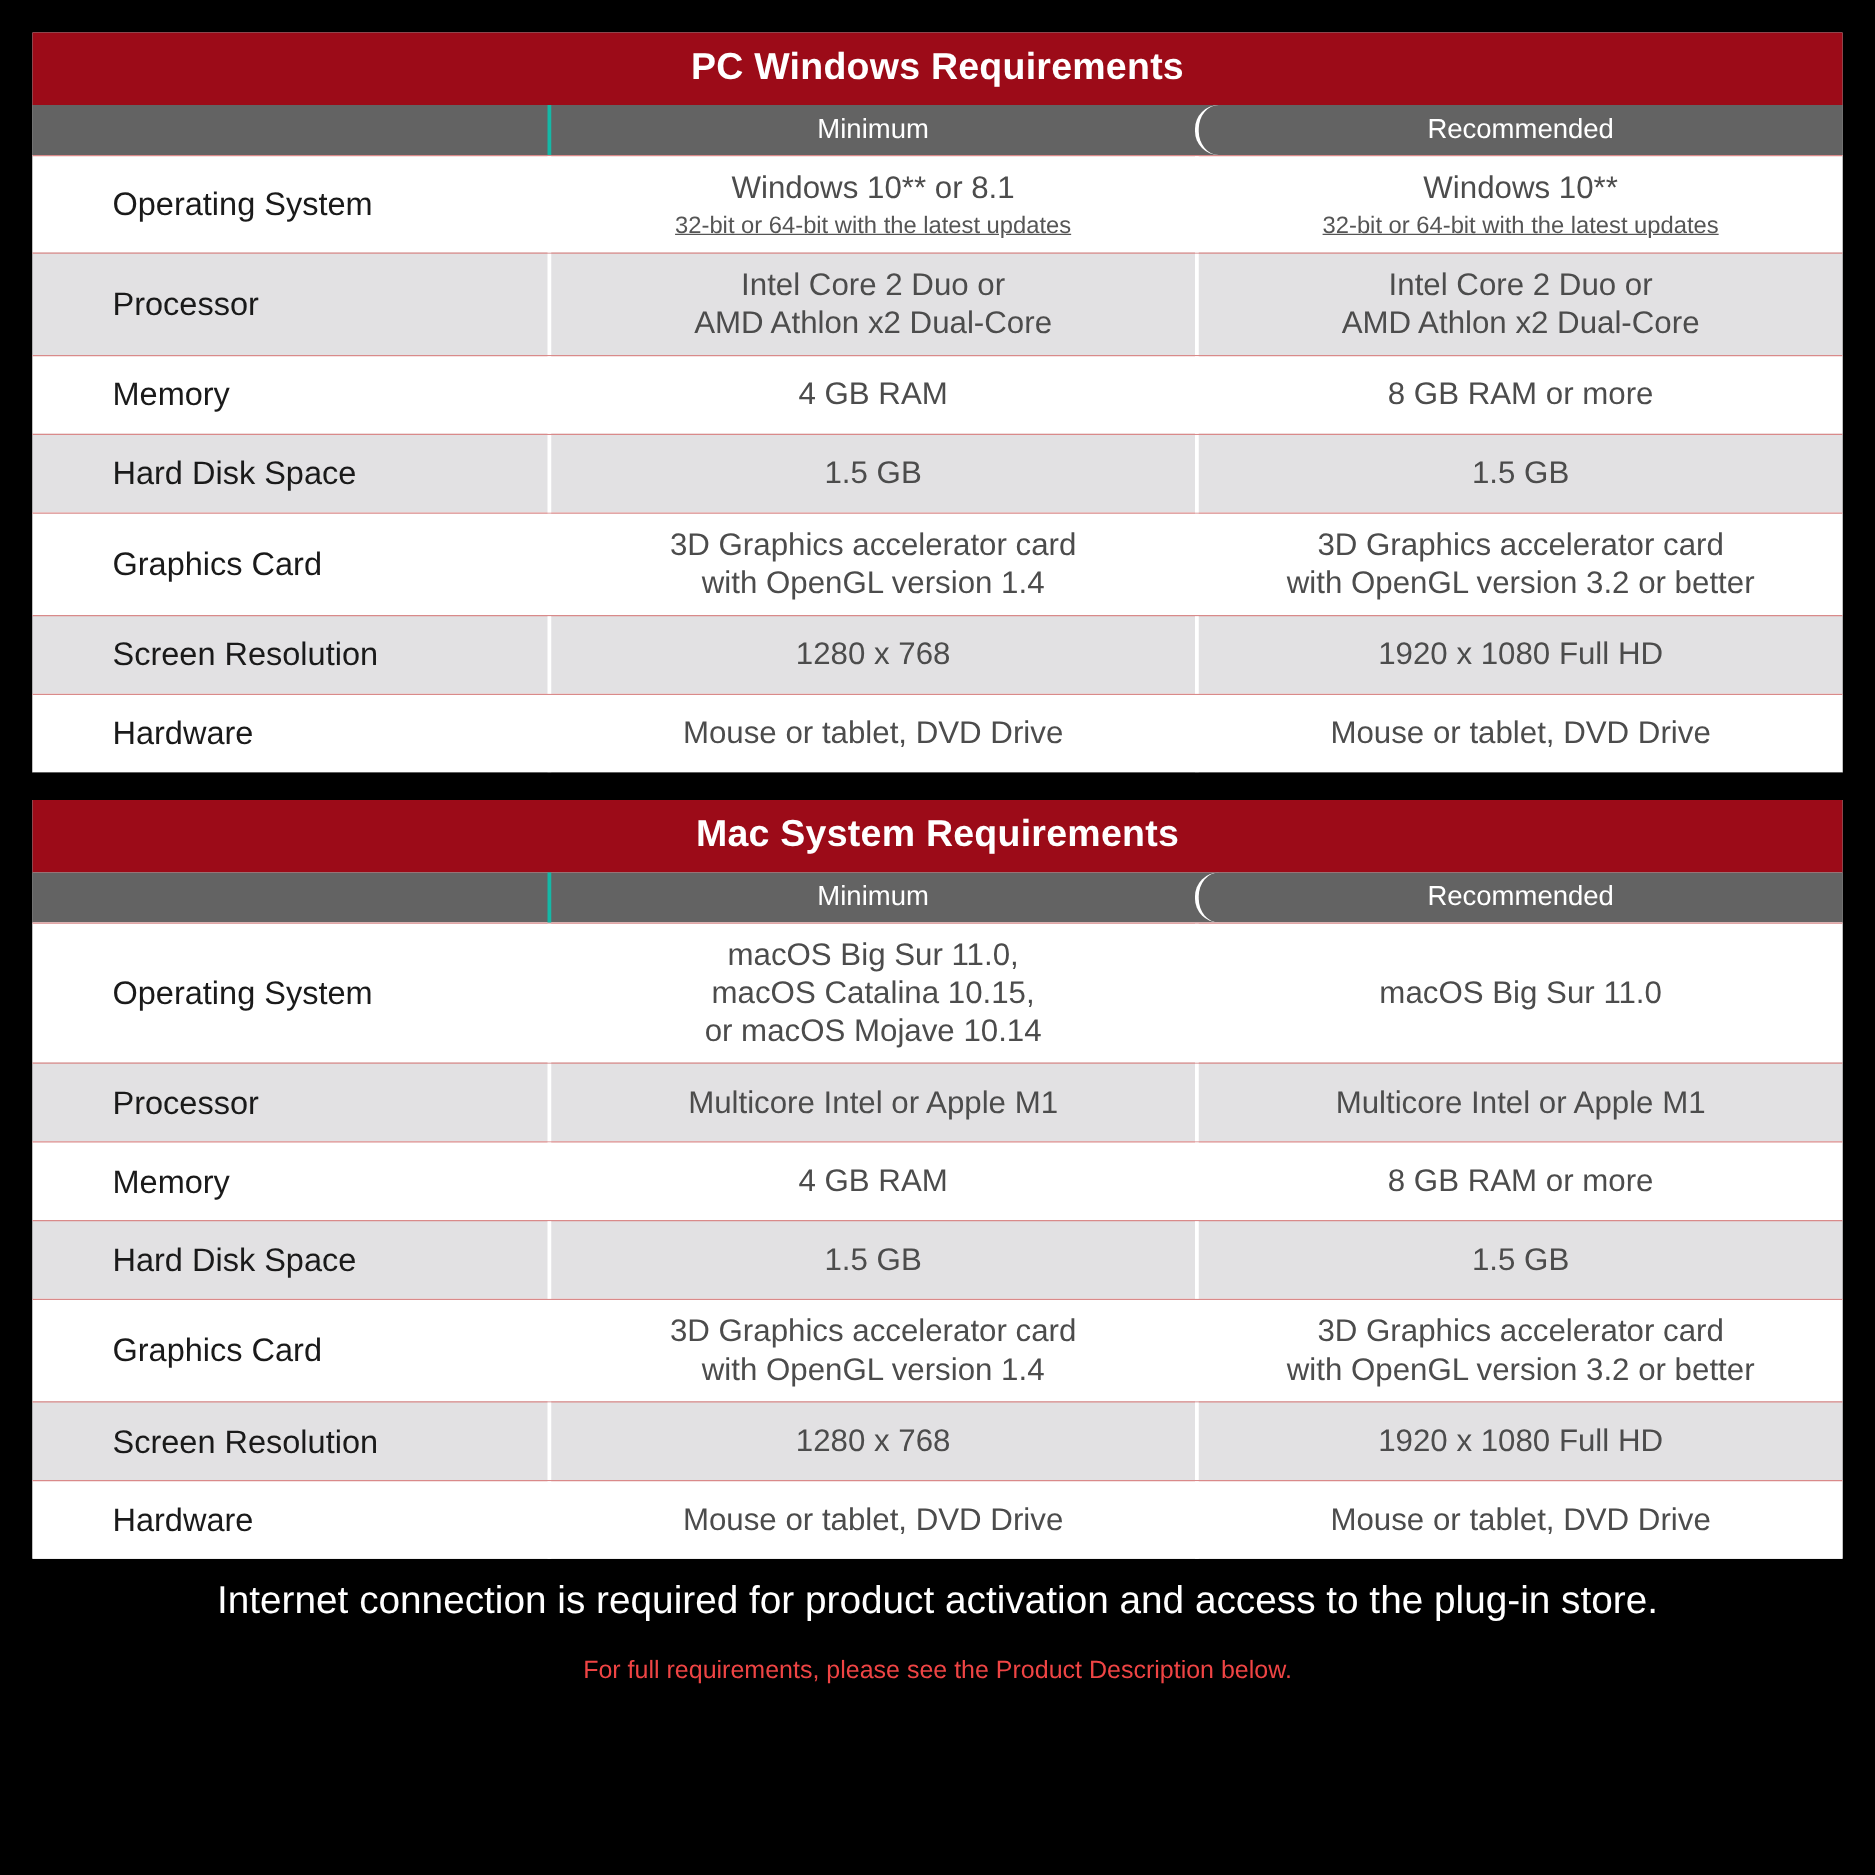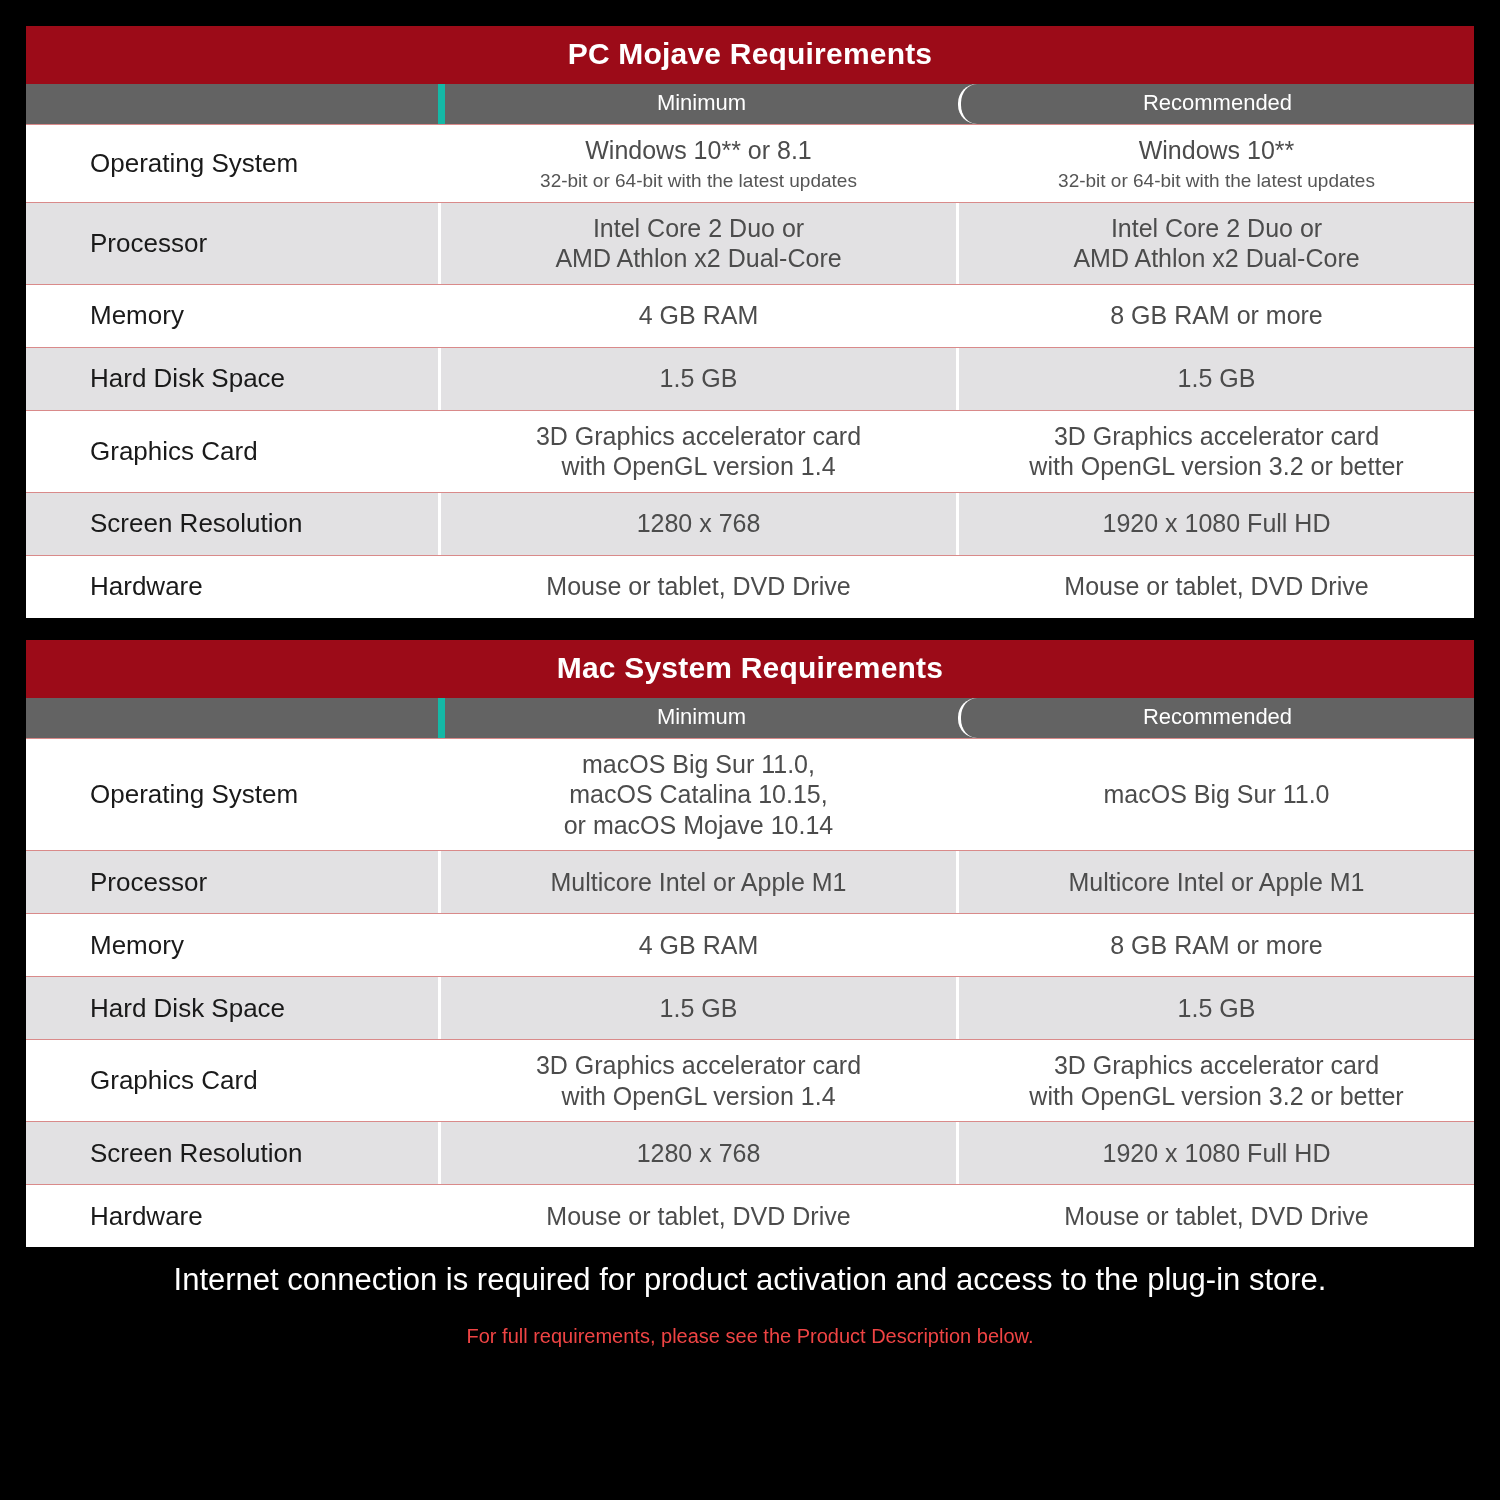--- a/index.html
+++ b/index.html
@@ -41,21 +41,21 @@
     background: #636363;
     color: #ffffff;
     font-size: 22px;
   }
   .colhead .c0 { width: 412px; }
   .colhead .c1, .colhead .c2 {
     flex: 1;
     text-align: center;
     padding: 6px 0 8px 0;
   }
-  .colhead .c1 { border-left: 7px solid #14b8a6; }
+  .colhead .c1 { border-left: 3px solid #14b8a6; }
   .colhead .c2 { border-left: 3px solid #ffffff; border-radius: 19px; }
 
   .row {
     display: flex;
     border-top: 1px solid #d98a8a;
     min-height: 62px;
   }
   .row:first-of-type { border-top: none; }
   .row.shade { background: #e2e1e3; }
   .row.plain { background: #ffffff; }
@@ -79,20 +79,21 @@
     text-align: center;
     align-items: center;
     font-size: 25px;
     color: #4c4c4c;
     border-left: 3px solid #ffffff;
   }
   .cell.val .sub {
     font-size: 19px;
     color: #555555;
     margin-top: 4px;
+    text-decoration: underline;
   }
   .cell.val .line { line-height: 1.22; }
 
   .gap { height: 22px; background: #000000; }
 
   .footer {
     text-align: center;
     color: #ffffff;
     padding-top: 14px;
   }
@@ -105,21 +106,21 @@
     margin-top: 27px;
     color: #ef4444;
   }
 </style>
 </head>
 <body>
 
 <div class="page">
 
   <div class="table-block">
-    <div class="banner">PC Mojave Requirements</div>
+    <div class="banner">PC Windows Requirements</div>
     <div class="colhead">
       <div class="c0"></div>
       <div class="c1">Minimum</div>
       <div class="c2">Recommended</div>
     </div>
 
     <div class="row plain">
       <div class="cell label">Operating System</div>
       <div class="cell val">
         <div class="line">Windows 10** or 8.1</div>

